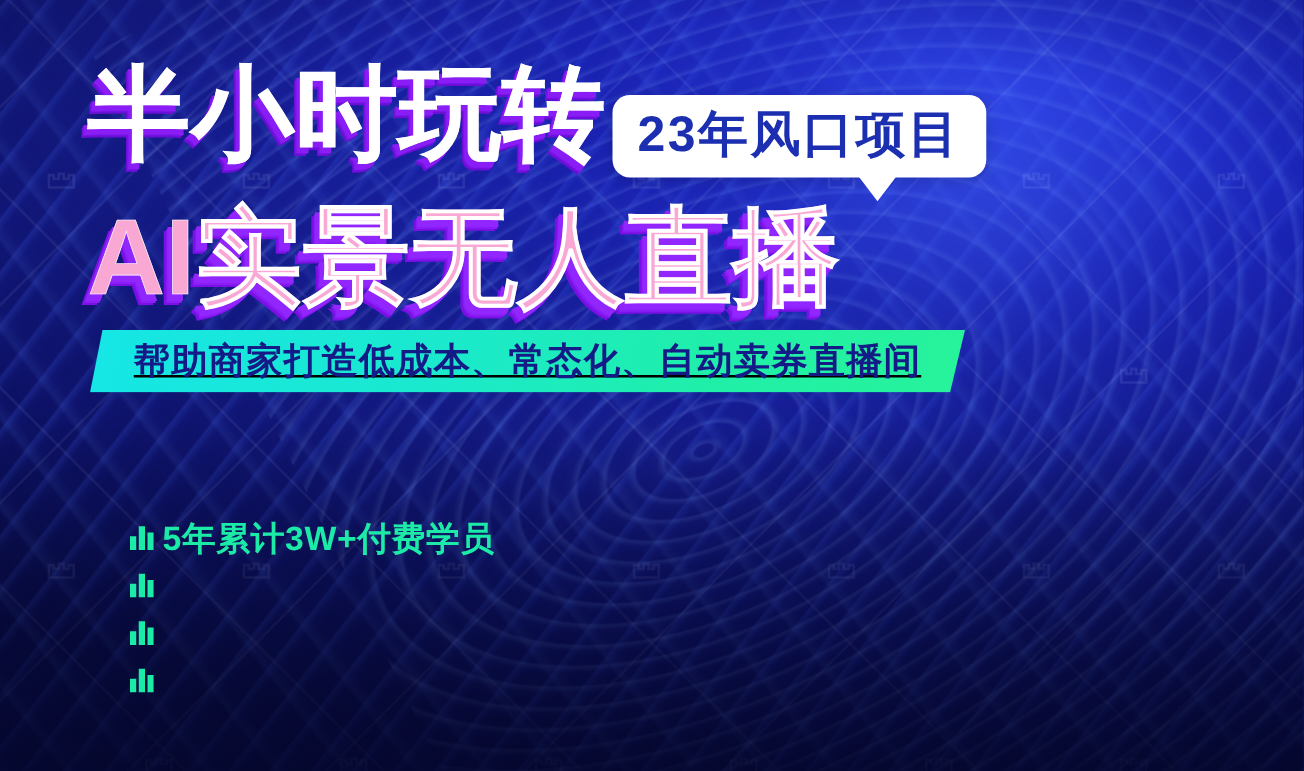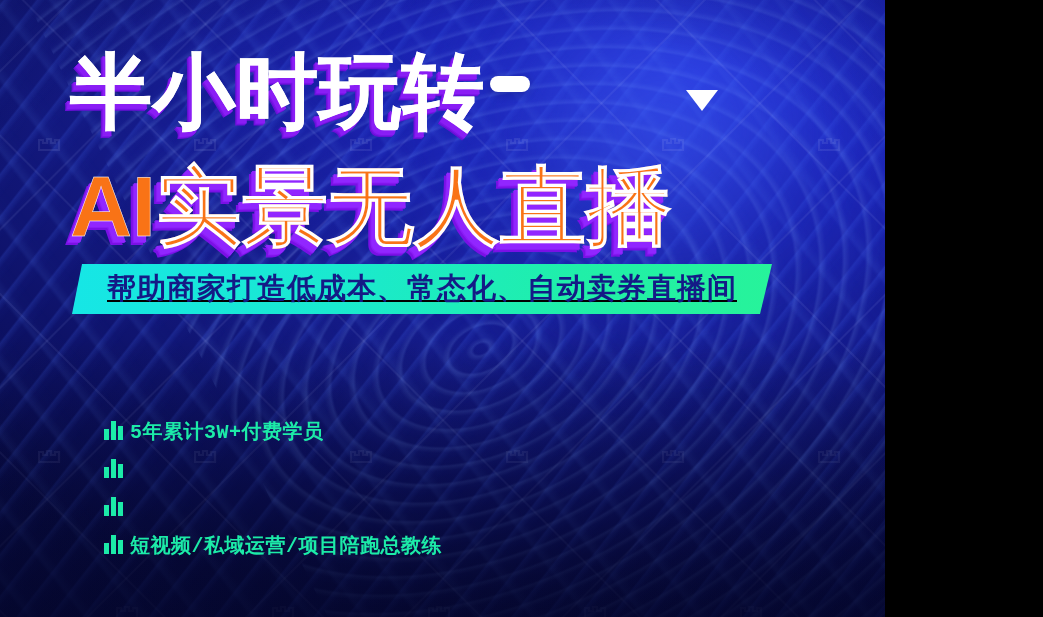--- a/index.html
+++ b/index.html
@@ -2,21 +2,21 @@
 <html><head>
 <meta charset="utf-8">
 <style>
   html, body {
     margin: 0;
     padding: 0;
     background: #000;
   }
   #poster {
     position: relative;
-    width: 885px;
+    width: 1043px;
     height: 617px;
     overflow: hidden;
     font-family: "Liberation Sans", "DejaVu Sans", sans-serif;
     background: #141A86;
   }
 
   
   .bg-base {
     position: absolute; inset: 0;
     background:
@@ -159,21 +159,21 @@
     position: relative;
     height: 96px;
     margin-top: 14px;
   }
   .title-sub {
     position: absolute;
     left: 0; top: 0;
     font-size: 86px;
     line-height: 96px;
     font-weight: 700;
-    color: #f97316;
+    color: #f9a8d4;
     letter-spacing: 0px;
     white-space: nowrap;
     text-shadow:
       -4px 6px 0 #9126FF,
       -5px 7px 0 #8A1DF5,
       -7px 9px 0 #7A10E6;
     -webkit-text-stroke: 0.5px #ffffff;
   }
 
   
@@ -212,26 +212,25 @@
     margin-bottom: 0px;
   }
   .bullet-icon {
     width: 19px; height: 20px;
     flex: 0 0 auto;
     display: block;
     margin-bottom: 2px;
   }
   .bullet-icon svg { display: block; }
   .bullet-text {
-    font-size: 20px;
+    font-size: 27px;
     font-weight: 700;
     color: #1CEBA8;
     letter-spacing: 0.5px;
     white-space: nowrap;
-    font-family: Liberation Mono, monospace;
   }
 </style>
 </head>
 <body>
 
 <div id="poster">
 
   <div class="bg-base"></div>
   <div class="bg-streaks"></div>
   <div class="bg-streaks2"></div>
@@ -371,20 +370,21 @@
       </div>
     </div>
   <div class="bg-vignette"></div>
 
   <div class="headline">
 
     <div class="line1-wrap">
       <div class="title-main">半小时玩转</div>
 
       <div class="badge">
+        <div class="badge-text">23年风口项目</div>
         <div class="badge-tail"></div>
       </div>
     </div>
 
     <div class="line2-wrap">
       <div class="title-sub">AI实景无人直播</div>
     </div>
   </div>
 
   <div class="subbar">
@@ -421,17 +421,16 @@
         </span>
       </div>
       <div class="bullet">
         <span class="bullet-icon">
           <svg viewBox="0 0 19 20" xmlns="http://www.w3.org/2000/svg">
             <rect x="0" y="9" width="5" height="11" fill="#1CEBA8"></rect>
             <rect x="7" y="1" width="5" height="19" fill="#1CEBA8"></rect>
             <rect x="14" y="6" width="5" height="14" fill="#1CEBA8"></rect>
           </svg>
         </span>
-        <span class="bullet-text">短视频/私域运营/项目陪跑总教练</span>
       </div>
     </div>
 
 </div>
 
 </body></html>

